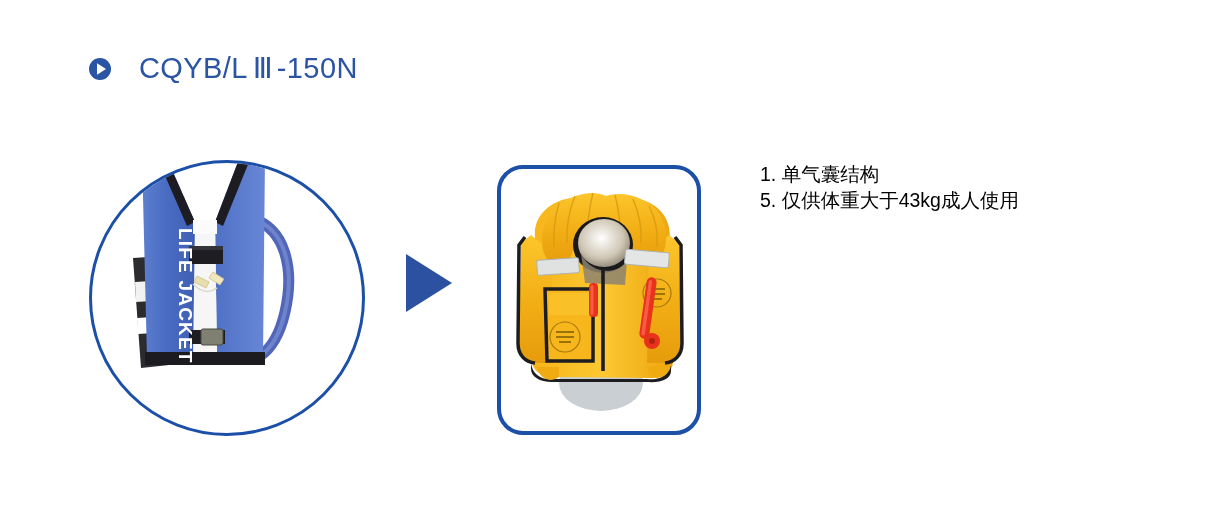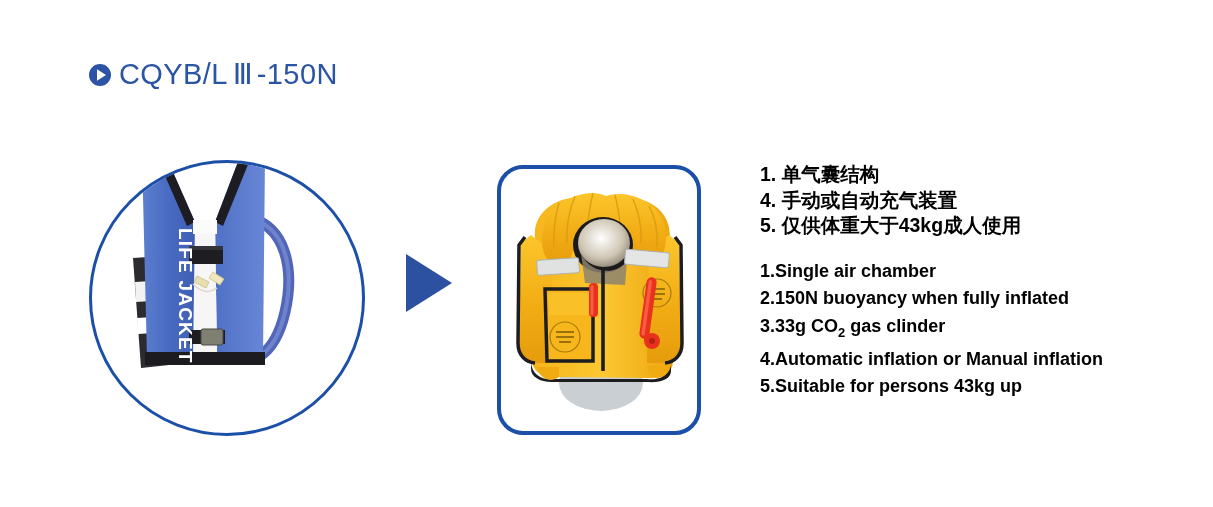--- a/index.html
+++ b/index.html
@@ -12,24 +12,24 @@
     height: 507px;
     position: relative;
     overflow: hidden;
     font-family: "Liberation Sans", "DejaVu Sans", sans-serif;
   }
 
   
   #title-bar {
     position: absolute;
     left: 88px;
-    top: 60px;
+    top: 54px;
     display: flex;
     align-items: center;
-    gap: 7px;
+    gap: 27px;
   }
   #title-icon { display: block; }
   #title-text {
     color: #2c54a4;
     font-size: 29px;
     font-weight: 400;
     letter-spacing: 0.4px;
     white-space: nowrap;
     line-height: 1;
   }
@@ -78,21 +78,21 @@
     box-sizing: border-box;
   }
 
   
   #spec-panel {
     position: absolute;
     left: 760px;
     top: 162px;
     width: 420px;
   }
-  .spec-list { margin: 0; padding: 0; list-style: none; font-weight: bold; }
+  .spec-list { margin: 0; padding: 0; list-style: none; }
   #spec-list-cn .spec-item {
     font-size: 19.5px;
     line-height: 25.5px;
     color: #000000;
     white-space: nowrap;
   }
   #spec-list-en {
     margin-top: 19px;
   }
   #spec-list-en .spec-item {
@@ -273,25 +273,17 @@
       <path d="M40 202 C42 214 54 218 62 212 L62 202 Z" fill="#f0ab12"></path>
       <path d="M150 202 C152 214 164 216 170 208 L168 200 Z" fill="#f0ab12"></path>
     </g>
   </svg>
 </div>
 
 <div id="spec-panel">
 
   <ul class="spec-list" id="spec-list-cn">
     <li class="spec-item">1. 单气囊结构</li>
-    <li class="spec-item">4. 手动或自动充气装置</li>
     <li class="spec-item">5. 仅供体重大于43kg成人使用</li>
   </ul>
 
-  <ul class="spec-list" id="spec-list-en">
-    <li class="spec-item">1.Single air chamber</li>
-    <li class="spec-item">2.150N buoyancy when fully inflated</li>
-    <li class="spec-item"><span>3.33g CO</span><sub>2</sub><span> gas clinder</span></li>
-    <li class="spec-item">4.Automatic inflation or Manual inflation</li>
-    <li class="spec-item">5.Suitable for persons 43kg up</li>
-  </ul>
 
 </div>
 
 </body></html>

